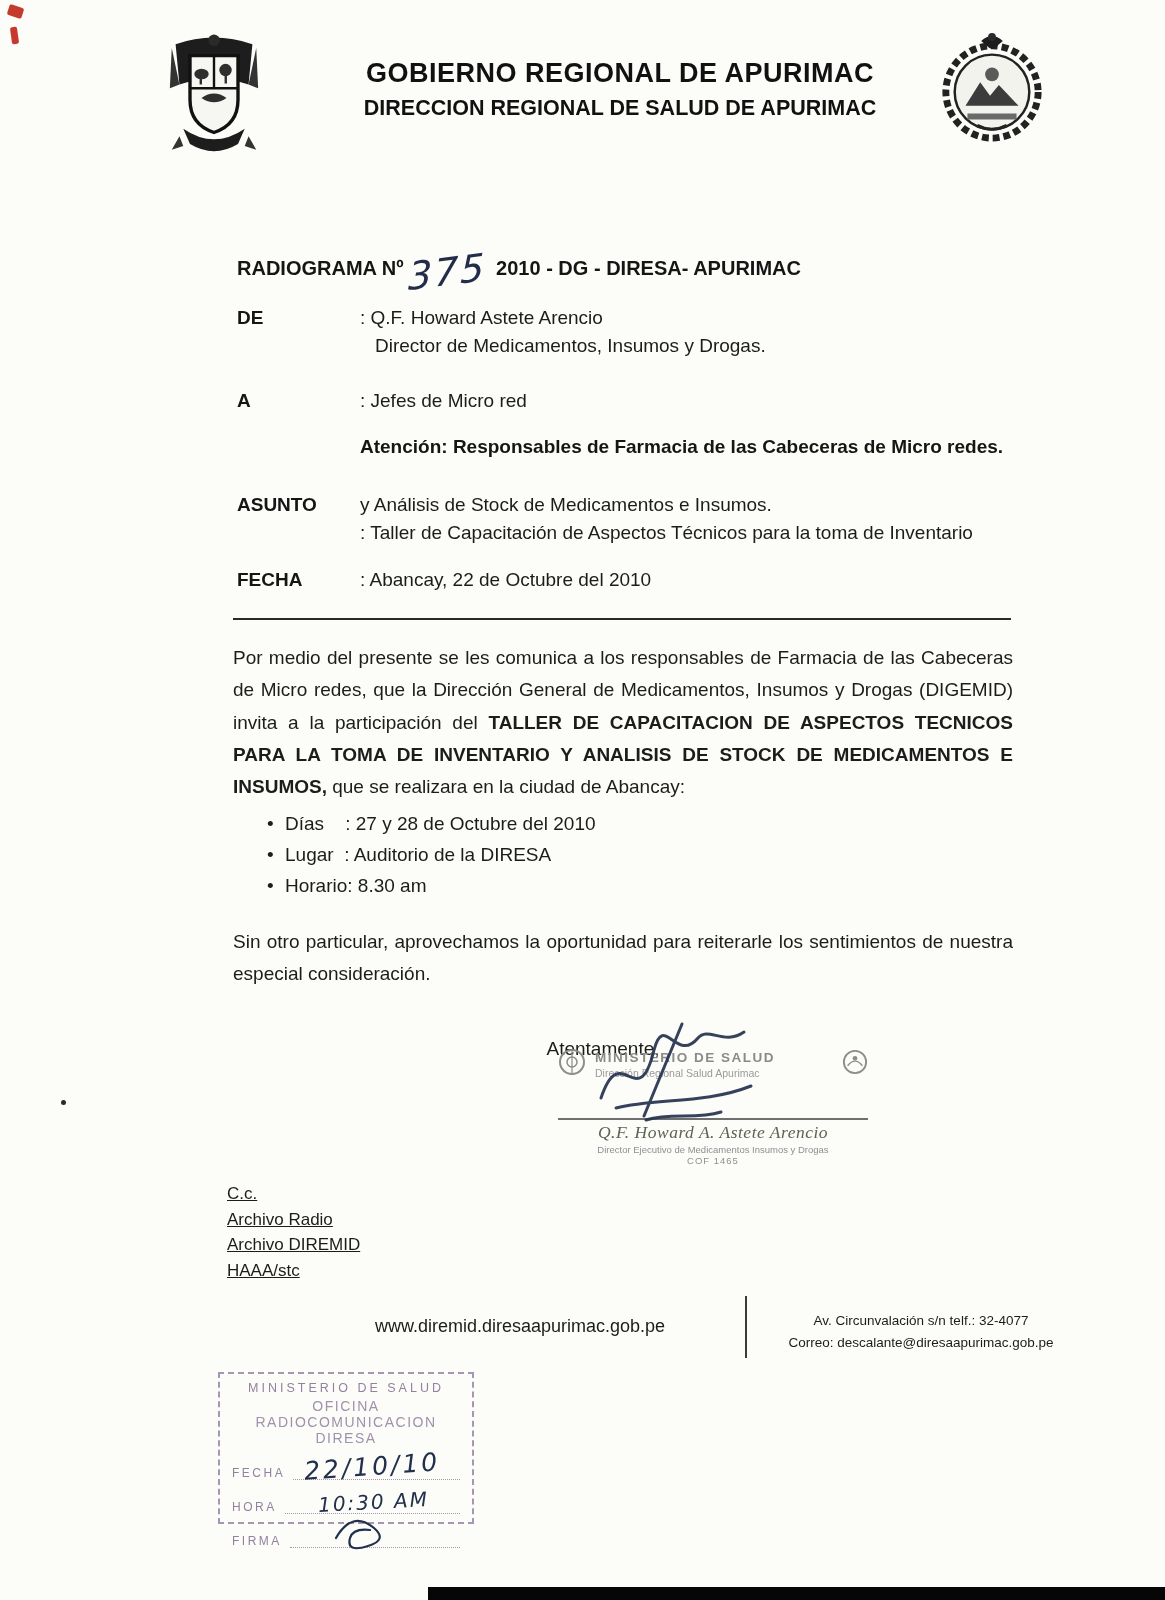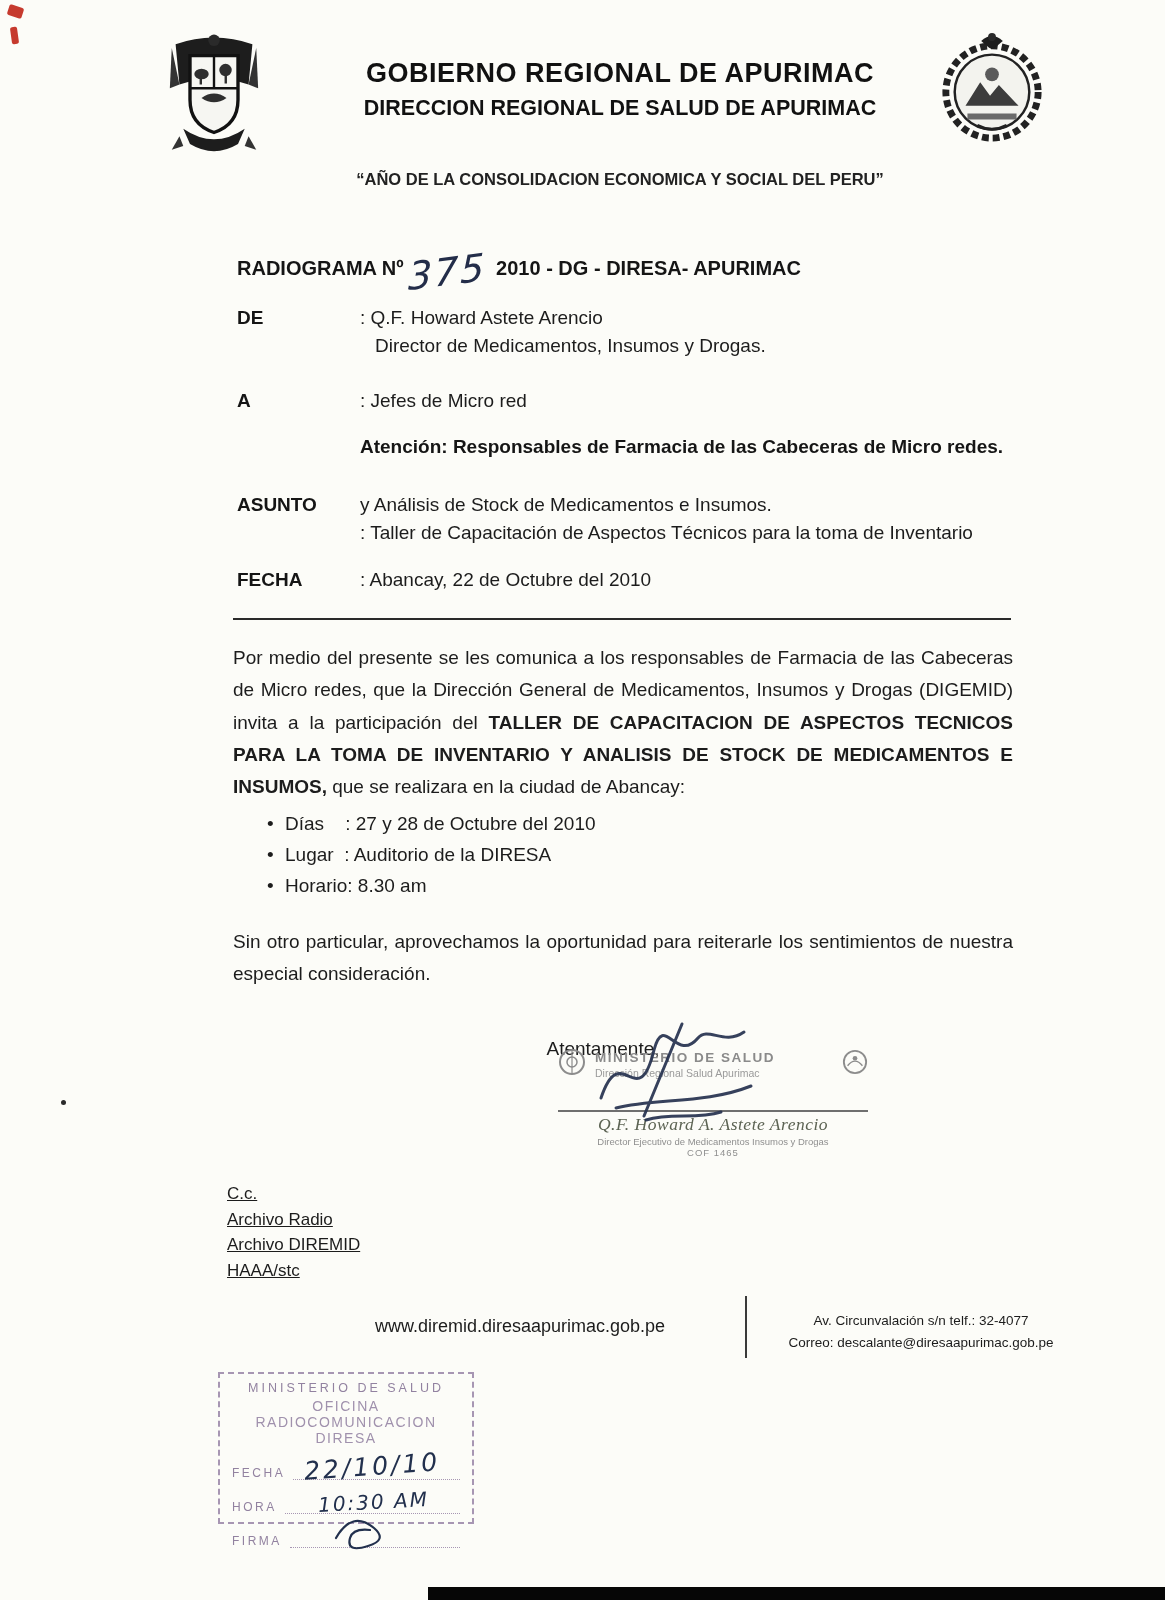--- a/index.html
+++ b/index.html
@@ -60,21 +60,21 @@
   .atentamente { margin-top:48px; text-align:center; padding-right:40px; }
 
   
   .signature-block { position:absolute; left:558px; top:1048px; width:310px; }
   .sig-svg { position:absolute; left:28px; top:-28px; z-index:3; }
   .stamp-row { display:flex; align-items:center; gap:9px; color:#8c8c8c; }
   .seal { flex:0 0 auto; }
   .stamp-text { flex:1; }
   .stamp-line1 { font-size:13.5px; font-weight:700; letter-spacing:1.5px; color:#8a8a8a; }
   .stamp-line2 { font-size:10.5px; color:#9a9a9a; margin-top:2px; }
-  .sig-name-block { margin-top:30px; border-top:2px solid #6f6f6f; padding-top:2px; text-align:center; }
+  .sig-name-block { margin-top:38px; border-top:2px solid #6f6f6f; padding-top:2px; text-align:center; }
   .sig-name { font-family:"Liberation Serif", serif; font-style:italic; font-size:17.5px; color:#5c6353; letter-spacing:.5px; }
   .sig-title { font-size:9.5px; color:#8f8f8f; margin-top:1px; }
   .sig-cof { font-size:9.5px; color:#8f8f8f; letter-spacing:1px; }
 
   
   .cc-block { position:absolute; left:227px; top:1181px; font-size:17px; line-height:1.5; color:#1c1c1c;text-decoration:underline; }
 
   
   .footer-website { position:absolute; left:300px; top:1316px; width:440px; text-align:center; font-size:18px; color:#1c1c1c; }
   .footer-divider { position:absolute; left:745px; top:1296px; height:62px; border-left:2px solid #3a3a3a; }
@@ -119,21 +119,20 @@
       <rect x="61" y="48" width="2.5" height="9" fill="#2f2f2f"></rect>
       <path d="M37,72 q13,-9 26,0 q-13,9 -26,0" fill="#2f2f2f"></path>
       <path d="M18,104 q32,22 64,0 l-7,16 q-25,15 -50,0 Z" fill="#1d1d1d"></path>
       <path d="M14,112 l-8,14 12,-4 Z" fill="#333"></path>
       <path d="M86,112 l8,14 -12,-4 Z" fill="#333"></path>
     </svg>
   </div>
 
   <div class="hdr-title">GOBIERNO REGIONAL DE APURIMAC</div>
   <div class="hdr-subtitle">DIRECCION REGIONAL DE SALUD DE APURIMAC</div>
-  <div class="hdr-motto">“AÑO DE LA CONSOLIDACION ECONOMICA Y SOCIAL DEL PERU”</div>
 
   <div class="emblem-right">
     <svg viewBox="0 0 110 118" width="108" height="118">
       <circle cx="55" cy="62" r="47" fill="none" stroke="#222" stroke-width="7" stroke-dasharray="7 4"></circle>
       <circle cx="55" cy="62" r="38" fill="#f3f3ee" stroke="#222" stroke-width="2.5"></circle>
       <path d="M44,10 q11,-10 22,0 l-8,7 q-3,2 -6,0 Z" fill="#1d1d1d"></path>
       <circle cx="55" cy="6" r="4" fill="#2a2a2a"></circle>
       <path d="M28,76 l15,-24 10,14 9,-11 20,21 Z" fill="#3c3c3c"></path>
       <circle cx="55" cy="44" r="7" fill="#5a5a5a"></circle>
       <path d="M30,84 h50 v6 h-50 Z" fill="#6a6a6a"></path>

